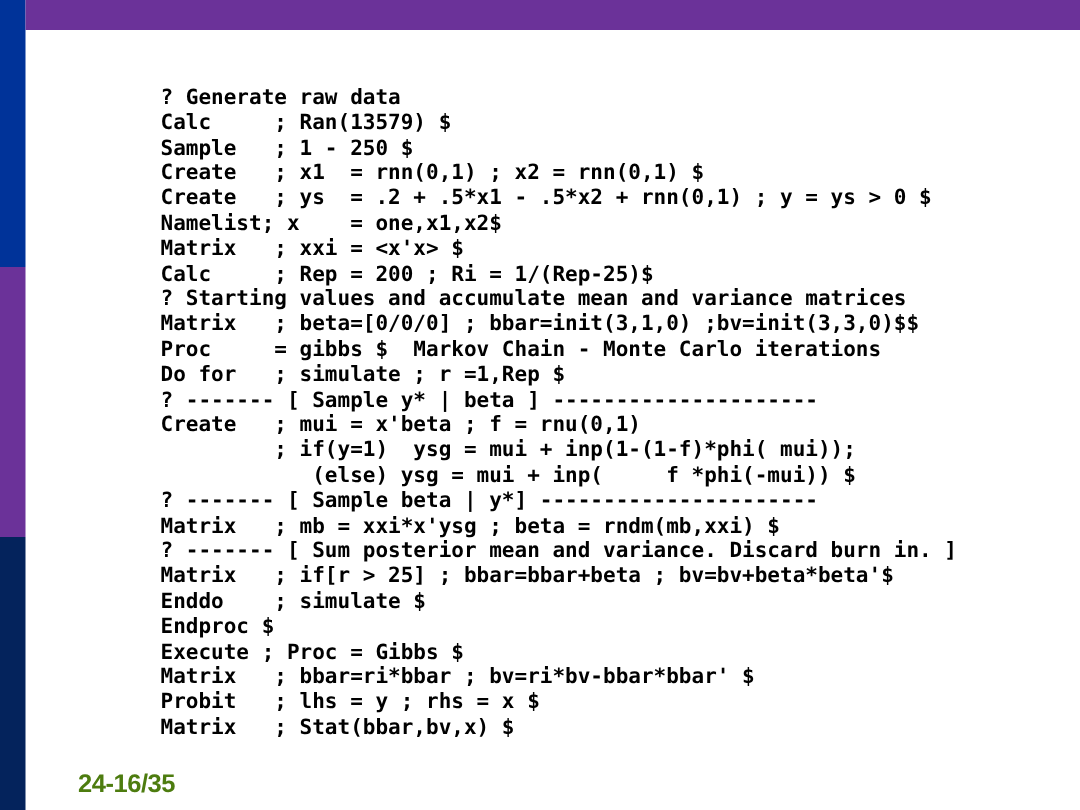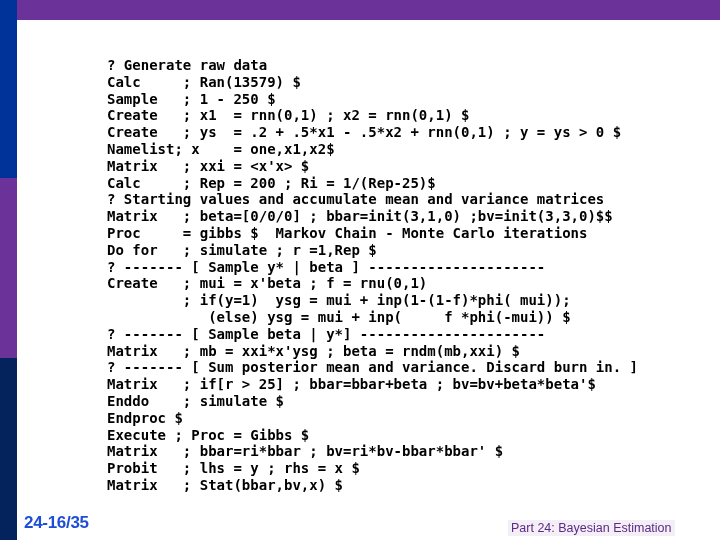--- a/index.html
+++ b/index.html
@@ -102,17 +102,16 @@
   <div class="left-rail">
     <div class="rail-seg rail-seg-top" style="background: rgb(0, 51, 153);"></div>
     <div class="rail-seg rail-seg-mid" style="background: rgb(107, 50, 153);"></div>
     <div class="rail-seg rail-seg-bottom" style="background: rgb(4, 35, 92);"></div>
   </div>
 
   <div class="top-banner" style="background: rgb(107, 50, 153);"></div>
 
   <div class="code-block" style="color: rgb(0, 0, 0);"><div class="code-line">? Generate raw data</div><div class="code-line">Calc     ; Ran(13579) $</div><div class="code-line">Sample   ; 1 - 250 $</div><div class="code-line">Create   ; x1  = rnn(0,1) ; x2 = rnn(0,1) $</div><div class="code-line">Create   ; ys  = .2 + .5*x1 - .5*x2 + rnn(0,1) ; y = ys &gt; 0 $</div><div class="code-line">Namelist; x    = one,x1,x2$</div><div class="code-line">Matrix   ; xxi = &lt;x'x&gt; $</div><div class="code-line">Calc     ; Rep = 200 ; Ri = 1/(Rep-25)$</div><div class="code-line">? Starting values and accumulate mean and variance matrices</div><div class="code-line">Matrix   ; beta=[0/0/0] ; bbar=init(3,1,0) ;bv=init(3,3,0)$$</div><div class="code-line">Proc     = gibbs $  Markov Chain - Monte Carlo iterations</div><div class="code-line">Do for   ; simulate ; r =1,Rep $</div><div class="code-line">? ------- [ Sample y* | beta ] ---------------------</div><div class="code-line">Create   ; mui = x'beta ; f = rnu(0,1)</div><div class="code-line">         ; if(y=1)  ysg = mui + inp(1-(1-f)*phi( mui));</div><div class="code-line">            (else) ysg = mui + inp(     f *phi(-mui)) $</div><div class="code-line">? ------- [ Sample beta | y*] ----------------------</div><div class="code-line">Matrix   ; mb = xxi*x'ysg ; beta = rndm(mb,xxi) $</div><div class="code-line">? ------- [ Sum posterior mean and variance. Discard burn in. ]</div><div class="code-line">Matrix   ; if[r &gt; 25] ; bbar=bbar+beta ; bv=bv+beta*beta'$</div><div class="code-line">Enddo    ; simulate $</div><div class="code-line">Endproc $</div><div class="code-line">Execute ; Proc = Gibbs $</div><div class="code-line">Matrix   ; bbar=ri*bbar ; bv=ri*bv-bbar*bbar' $</div><div class="code-line">Probit   ; lhs = y ; rhs = x $</div><div class="code-line">Matrix   ; Stat(bbar,bv,x) $</div></div>
 
-  <div class="page-number" style="color: #1d4ed8;">24-16/35</div>
+  <div class="page-number" style="color: #4d7c0f; margin-left: 28px;">24-16/35</div>
 
-  <div class="footer-title" style="color: rgb(91, 42, 134); background: rgb(244, 238, 247);">Part 24: Bayesian Estimation</div>
 
 </div>
 
 </body></html>

